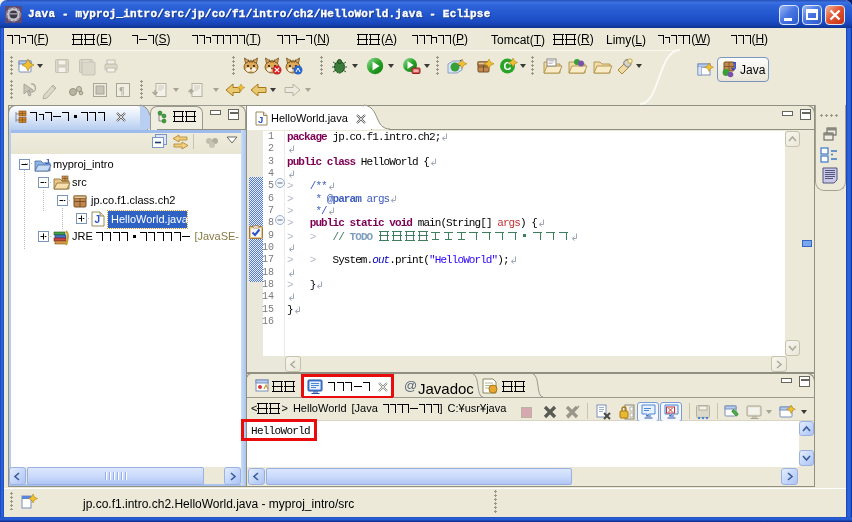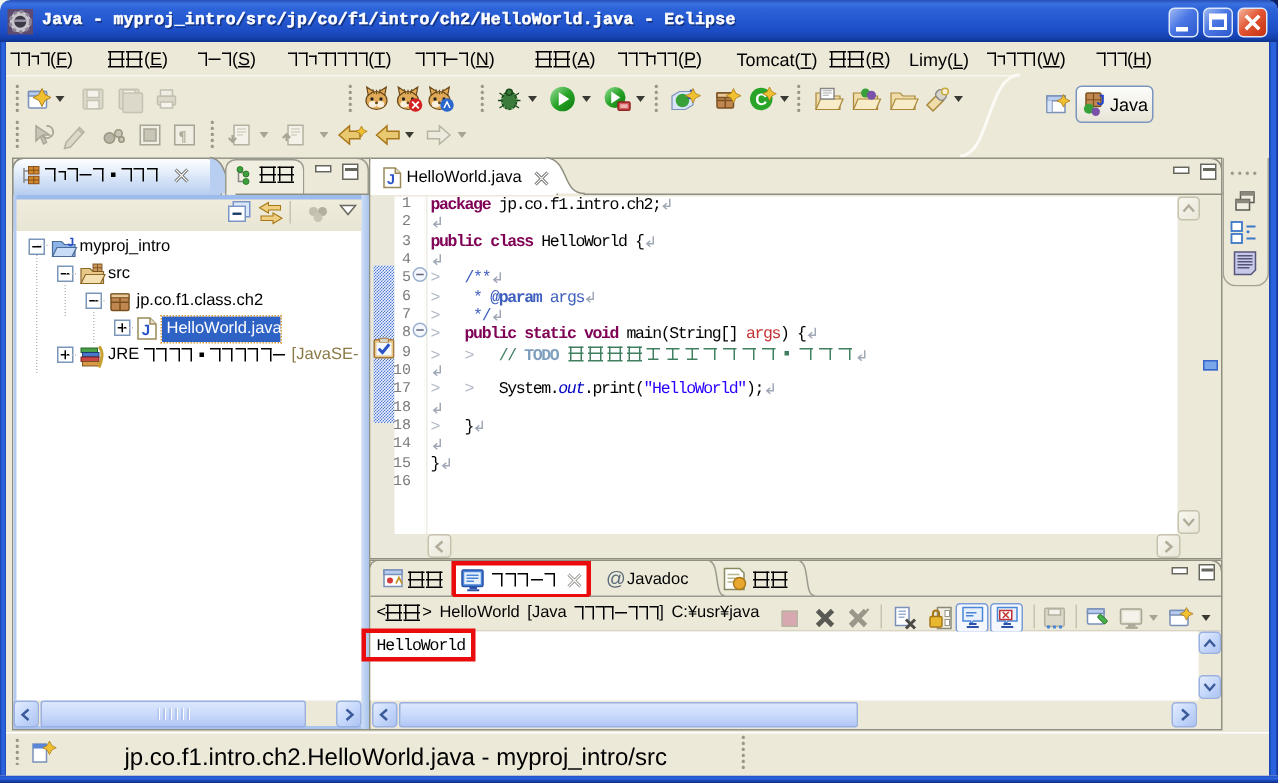--- a/index.html
+++ b/index.html
@@ -586,21 +586,21 @@
     <path d="M6 13 h5 M4.5 14.5 h8" stroke="#2a52a8" stroke-width="1.2"></path>
   </svg>
 <div class="abs big" style="left:328px;top:380px;color:#000"><i class="kn"></i><i class="kn"></i><i class="kn"></i><i class="kb"></i><i class="kn"></i></div>
 <svg class="icon" style="left:377px;top:381px" width="12" height="12">
     <path d="M2 2 L10 10 M10 2 L2 10" stroke="#8a8a82" stroke-width="2"></path>
     <path d="M2 2 L10 10 M10 2 L2 10" stroke="#fff" stroke-width=".8"></path>
   </svg>
 <div class="abs" style="left:301px;top:374px;width:93px;height:25px;border:3px solid #ea0c0c"></div>
 <div class="abs" style="left:397px;top:374px;width:76px;height:24px;background:#ece9d8"></div>
 <div class="abs" style="left:404px;top:378px;font-size:13px;color:#5a6a7a">@</div>
-<div class="abs" style="left:418px;top:380px;font-size:11px;color:#000">Javadoc</div>
+<div class="abs" style="left:418px;top:380px;font-size:15px;color:#000">Javadoc</div>
 <svg class="icon" style="left:482px;top:378px" width="16" height="16">
     <path d="M1 1 h10 l3 3 v11 h-13 z" fill="#fff" stroke="#8a8a60"></path>
     <path d="M3 5 h8 M3 7.5 h8 M3 10 h6" stroke="#b8b890" stroke-width="1"></path>
     <circle cx="11" cy="11" r="4" fill="#e8a830" stroke="#a87818"></circle>
   </svg>
 <div class="abs" style="left:502px;top:380px;color:#000"><i class="kj"></i><i class="kj"></i></div>
 <svg class="icon" style="left:473px;top:374px" width="10" height="24">
     <path d="M0 0 C7 2 3 23 10 23" fill="none" stroke="#9a9a8e"></path>
   </svg>
 <svg class="icon" style="left:533px;top:374px" width="10" height="24">
@@ -695,13 +695,13 @@
     <path d="M3 1 L7 4.5 L3 8" stroke="#3a5a9a" stroke-width="1.6" fill="none"></path>
   </svg>
 <div class="thumb" style="left:266px;top:468px;width:306px;height:17px"></div>
 <div class="abs" style="left:4px;top:488px;width:842px;height:29px;background:#ece9d8;border-top:1px solid #fff"></div>
 <div class="grip" style="left:10px;top:492px;height:18px"></div>
 <svg class="icon" style="left:21px;top:493px" width="17" height="16">
     <rect x="1" y="3" width="9" height="12" fill="#fff" stroke="#7a90b8"></rect>
     <rect x="1" y="3" width="9" height="3" fill="#5a86d8"></rect>
     <path d="M12 1 l1.5 3 3 1.5 -3 1.5 -1.5 3 -1.5 -3 -3 -1.5 3 -1.5 z" fill="#f0c030" stroke="#a87818" stroke-width=".5"></path>
   </svg>
-<div class="abs" style="left:83px;top:497px;font-size:16px;color:#000">jp.co.f1.intro.ch2.HelloWorld.java - myproj_intro/src</div>
+<div class="abs" style="left:83px;top:497px;font-size:12px;color:#000">jp.co.f1.intro.ch2.HelloWorld.java - myproj_intro/src</div>
 <div class="grip" style="left:494px;top:490px;height:24px"></div>
 </body></html>

